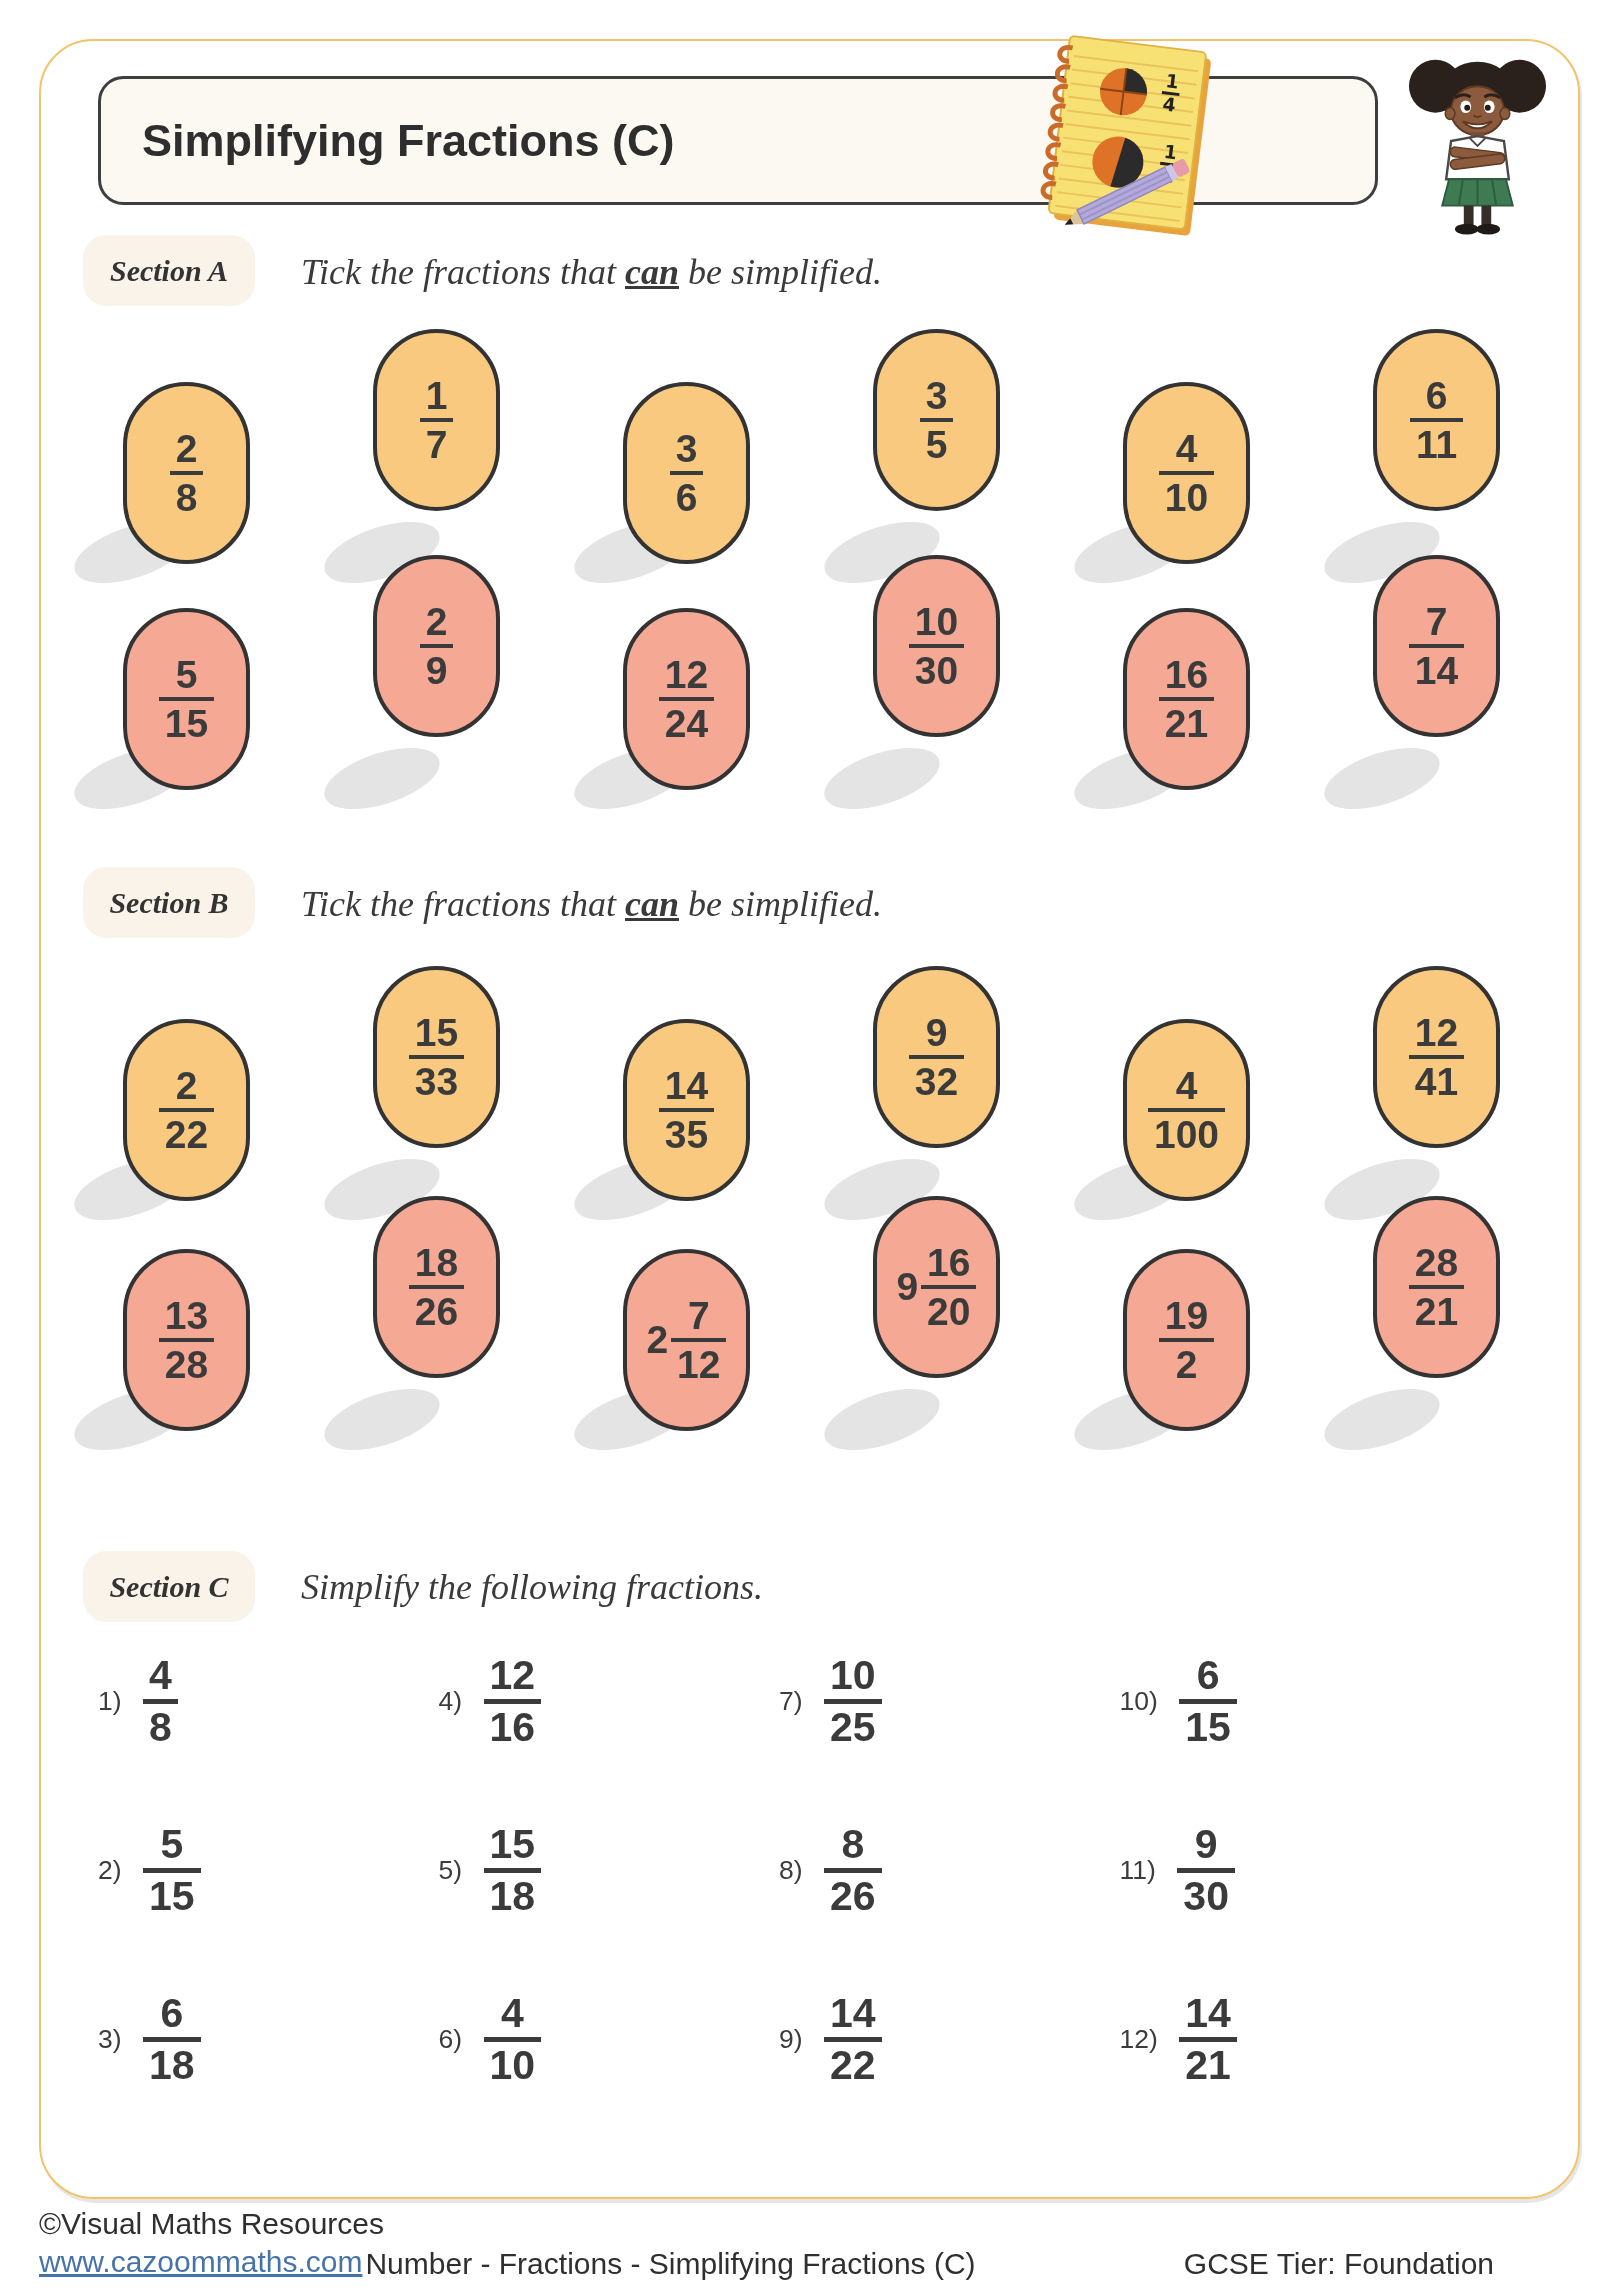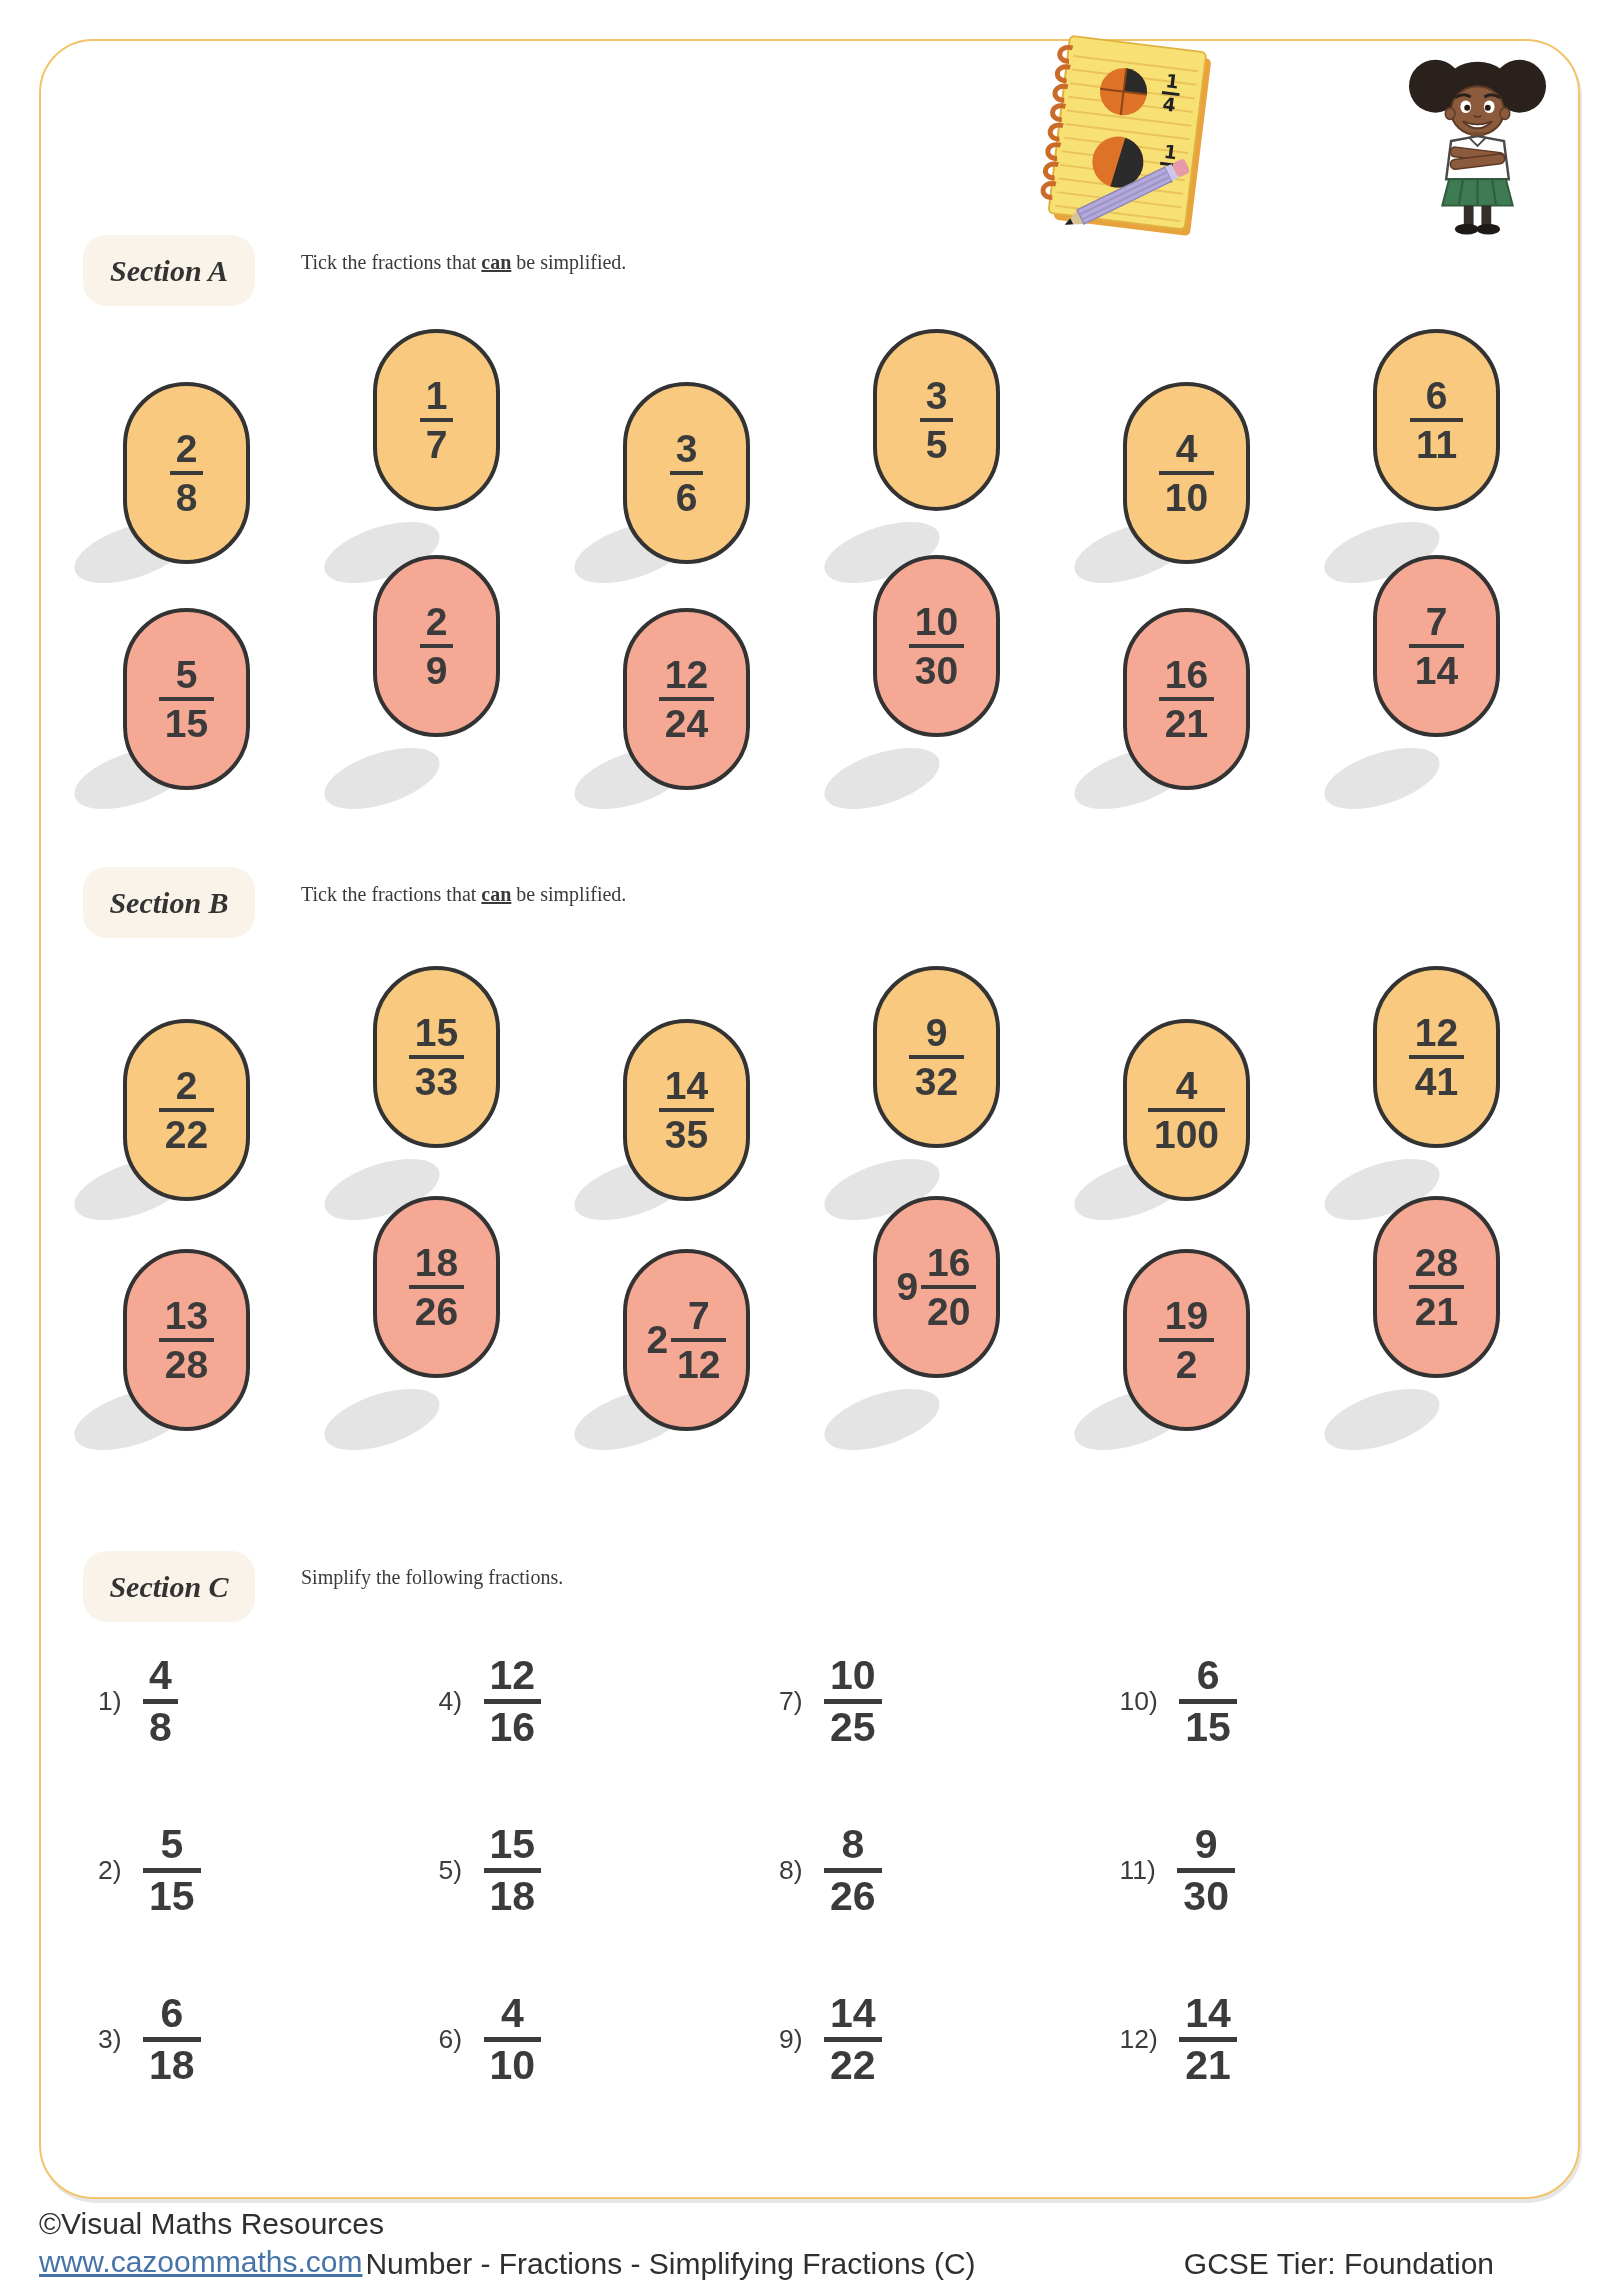--- a/index.html
+++ b/index.html
@@ -17,21 +17,21 @@
   .logo-box{display:block;margin:0 auto;}
   .logo-word{font-family:"DejaVu Serif",serif;font-weight:bold;font-size:32px;
         color:#1C1C1C;letter-spacing:-1px;line-height:29px;}
   .girl{position:absolute;left:1404px;top:49px;width:147px;height:186px;}
   
   .sec-label{position:absolute;left:83px;width:172px;height:71px;background:#FAF3E9;
         border-radius:23.5px;display:flex;align-items:center;justify-content:center;
         font-family:"Liberation Serif",serif;font-style:italic;font-weight:bold;
         font-size:30px;color:#333;}
   .instr{position:absolute;left:301px;font-family:"Liberation Serif",serif;
-        font-size:20px;color:#3A3A3A;white-space:nowrap;}
+        font-style:italic;font-size:36px;color:#3A3A3A;white-space:nowrap;}
   .instr .can{font-weight:bold;text-decoration:underline;}
   
   .pill-row{position:absolute;left:123px;width:1377px;display:flex;justify-content:space-between;}
   .pill-col{position:relative;width:127px;}
   .pill-col.low{margin-top:53px;}
   .pill-shadow{position:absolute;left:-51px;bottom:-13.7px;width:120px;height:51px;
         background:#E4E4E4;border-radius:50%;transform:rotate(-18deg);z-index:0;}
   .pill{position:relative;z-index:1;width:127px;height:182px;border:4.9px solid #333333;
         border-radius:64px;box-sizing:border-box;display:flex;align-items:center;
         justify-content:center;gap:2.9px;}
@@ -57,20 +57,23 @@
   .foot-center{left:0;width:1341px;top:2247px;text-align:center;}
   .foot-right{right:127px;top:2247px;}
   a.foot{display:block;}
 </style>
 </head>
 <body>
 
 <div class="page">
   <div class="page-border"></div>
 
+  <div class="header-box">
+    <div class="title">Simplifying Fractions (C)</div>
+  </div>
 
   <svg class="notepad" viewBox="0 0 200 215">
     <g transform="rotate(7 100 105)">
       <rect x="40" y="16" width="140" height="182" rx="5" fill="#E8A33D"></rect>
       <rect x="34" y="10" width="140" height="182" rx="5" fill="#F7E175" stroke="#E0B23F" stroke-width="2"></rect>
       <g stroke="#EAC35A" stroke-width="2">
         <line x1="40" y1="30" x2="168" y2="30"></line>
           <line x1="40" y1="44" x2="168" y2="44"></line>
         <line x1="40" y1="58" x2="168" y2="58"></line>
           <line x1="40" y1="72" x2="168" y2="72"></line>

